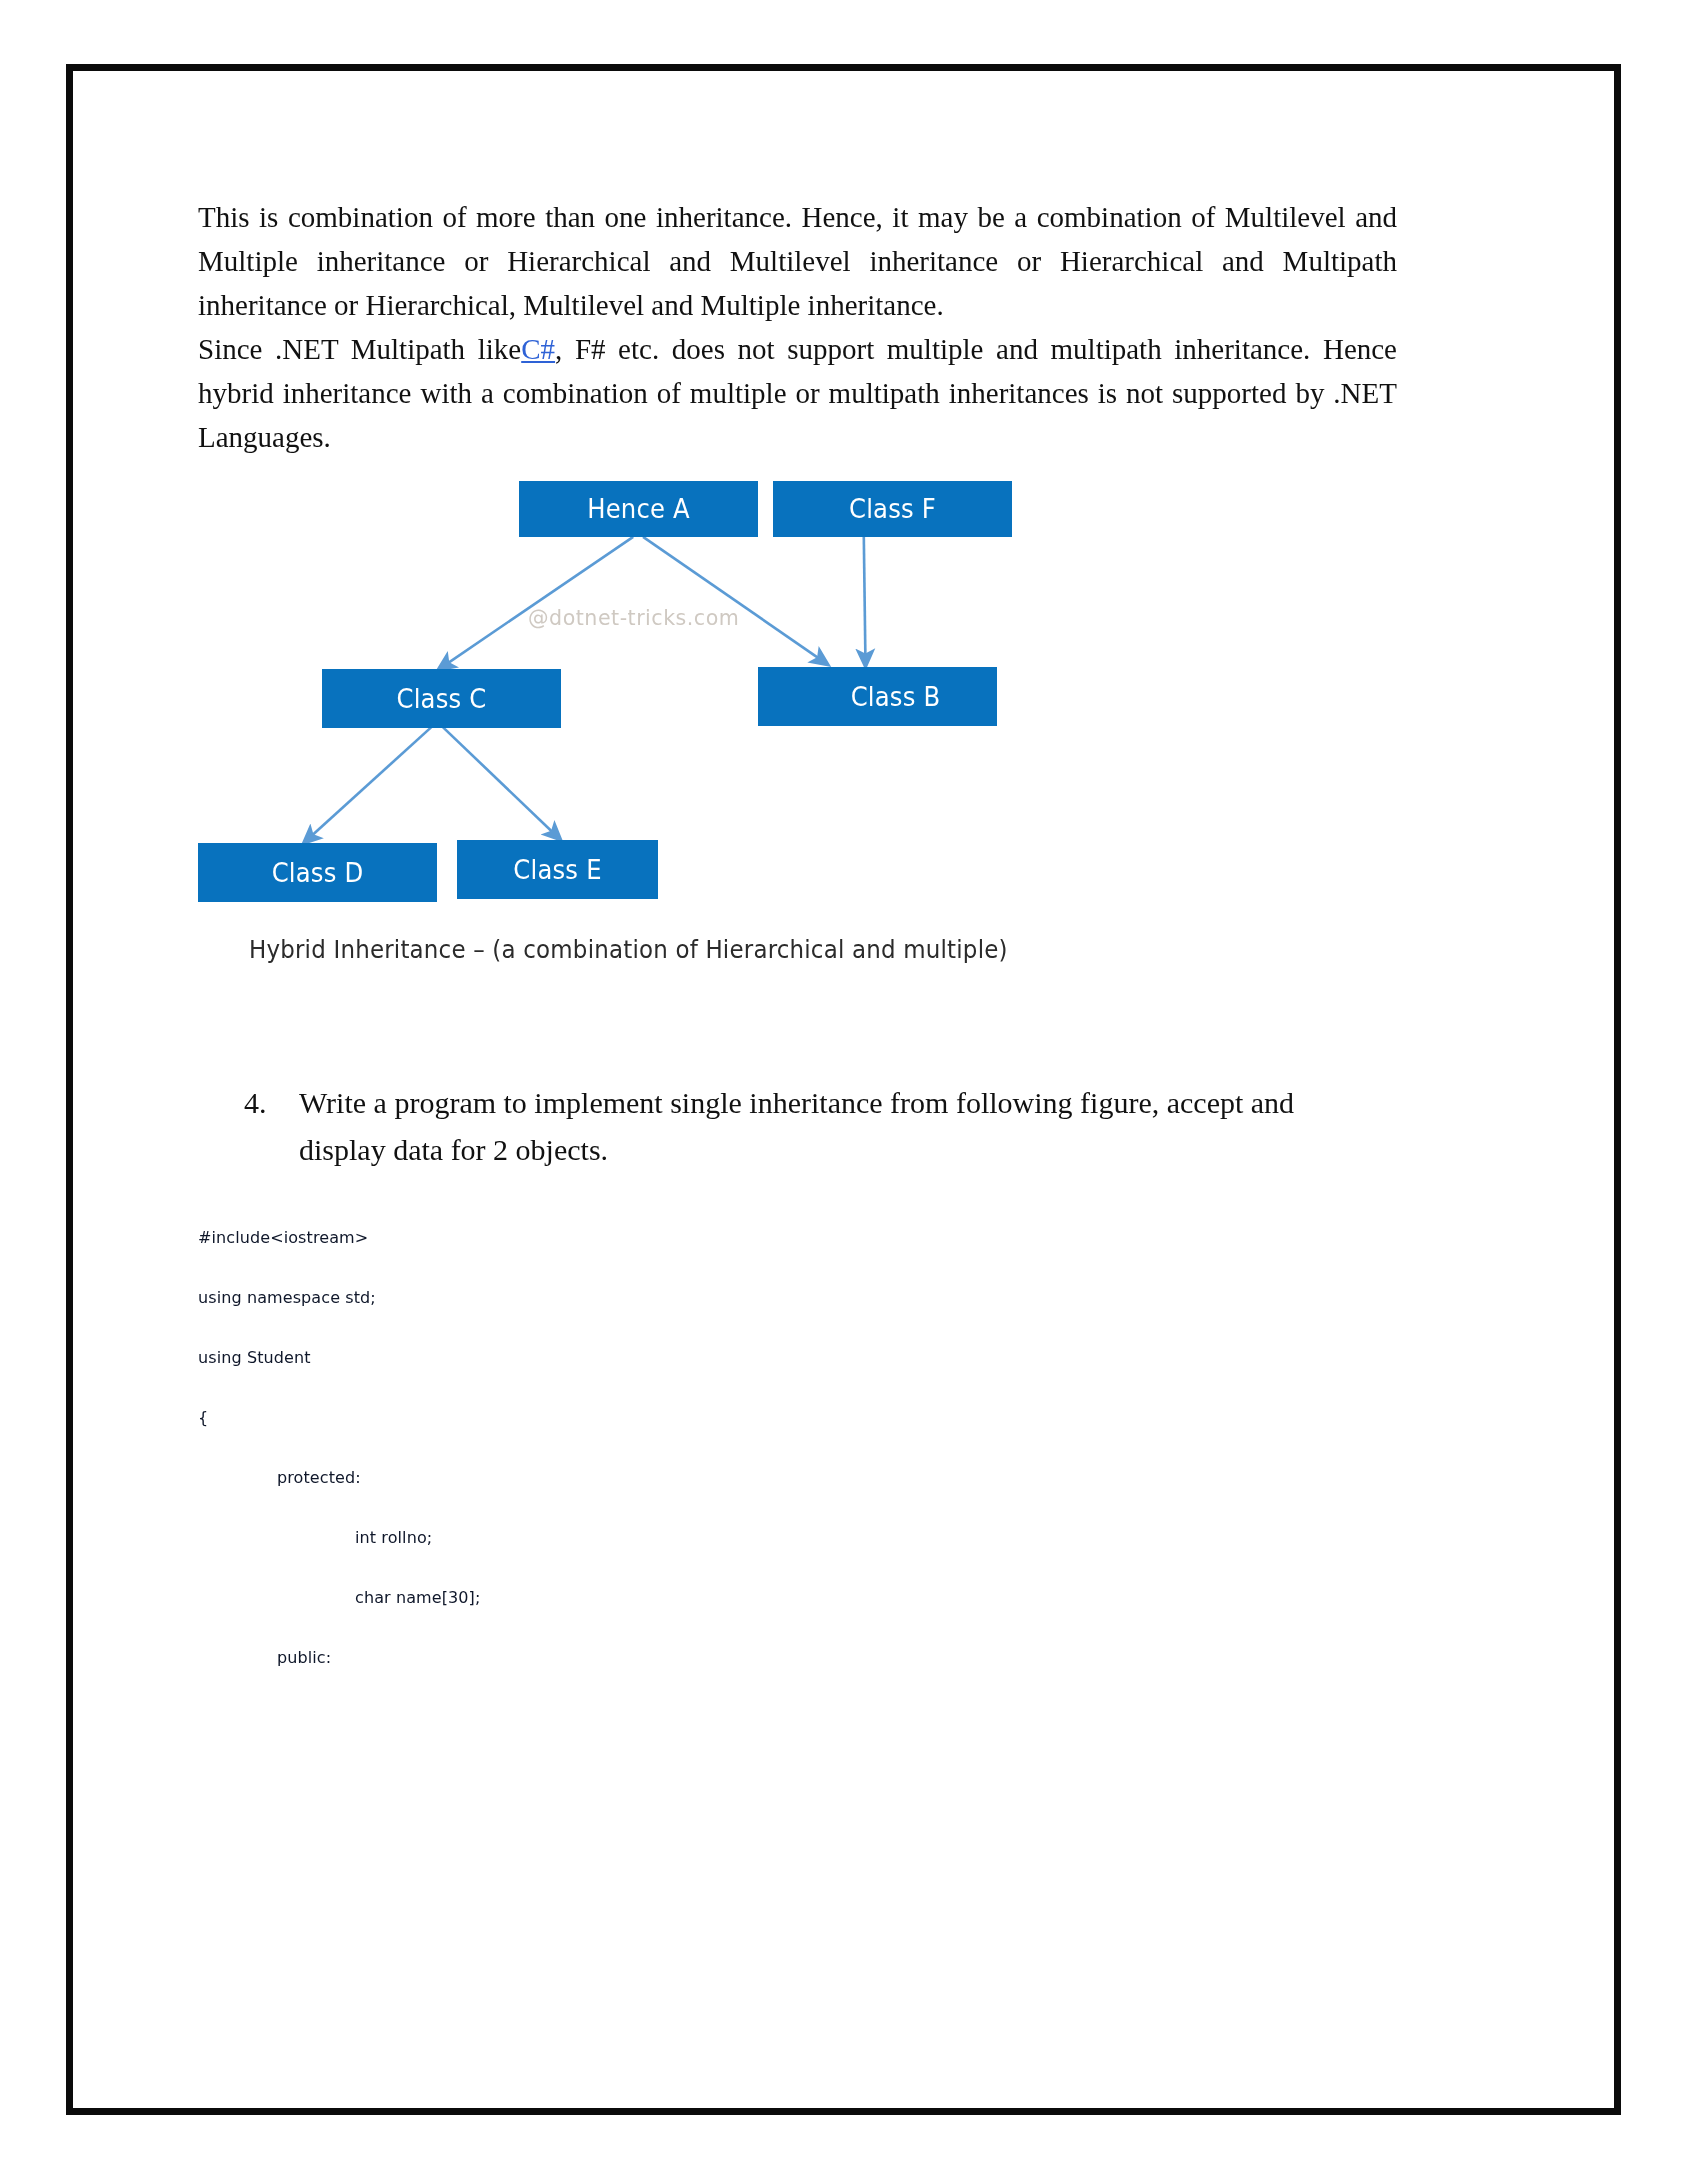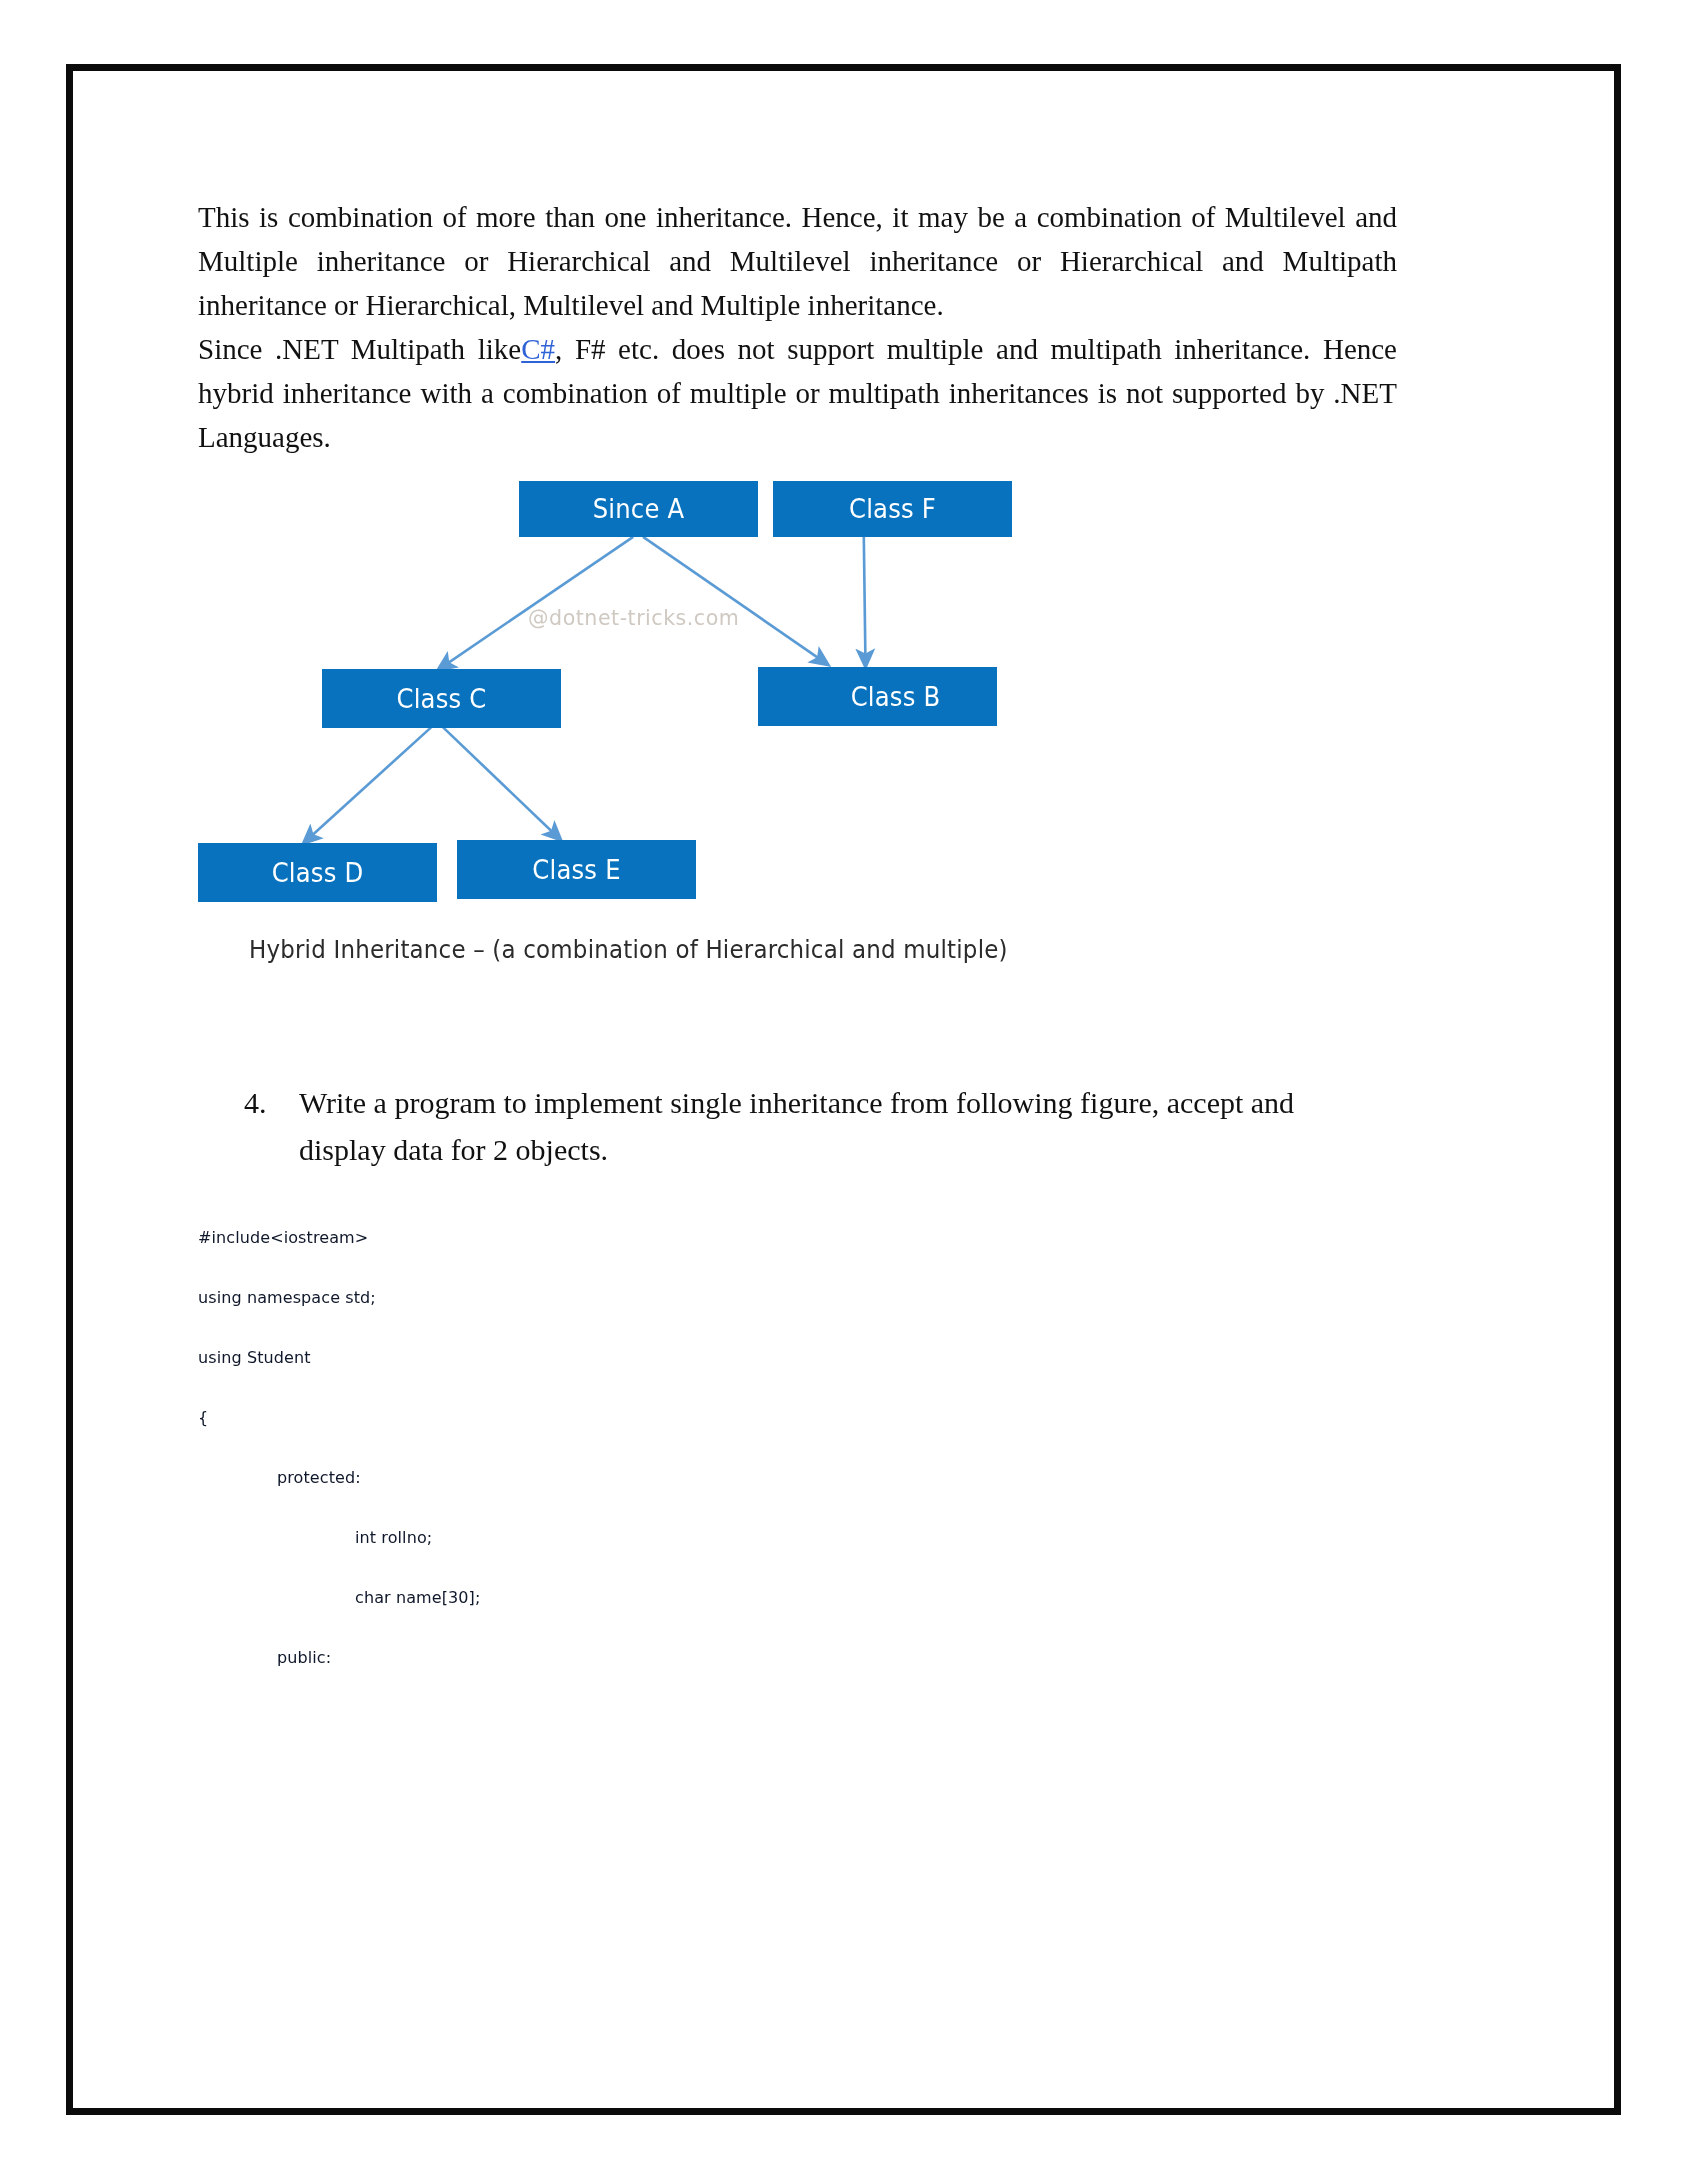--- a/index.html
+++ b/index.html
@@ -165,40 +165,40 @@
         <line x1="540" y1="80" x2="760" y2="232" stroke="#5b9bd5" stroke-width="3.2" marker-end="url(#arrowhead)"></line>
 
         <line x1="808" y1="80" x2="810" y2="232" stroke="#5b9bd5" stroke-width="3.2" marker-end="url(#arrowhead)"></line>
 
         <line x1="284" y1="310" x2="132" y2="448" stroke="#5b9bd5" stroke-width="3.2" marker-end="url(#arrowhead)"></line>
 
         <line x1="296" y1="310" x2="436" y2="444" stroke="#5b9bd5" stroke-width="3.2" marker-end="url(#arrowhead)"></line>
       </svg>
 
       <div class="cls-box" style="left:321px; top:10px; width:239px; height:56px;">
-        <span>Since A</span>
+        <span>Hence A</span>
       </div>
 
       <div class="cls-box" style="left:575px; top:10px; width:239px; height:56px;">
         <span>Class F</span>
       </div>
 
       <div class="cls-box" style="left:124px; top:198px; width:239px; height:59px;">
         <span>Class C</span>
       </div>
 
       <div class="cls-box" style="left:560px; top:196px; width:239px; height:59px;padding-left:36px;">
         <span>Class B</span>
       </div>
 
       <div class="cls-box" style="left:0px; top:372px; width:239px; height:59px;">
         <span>Class D</span>
       </div>
 
-      <div class="cls-box" style="left:259px; top:369px; width:239px; height:59px;">
+      <div class="cls-box" style="left:259px; top:369px; width:201px; height:59px;">
         <span>Class E</span>
       </div>
 
       <div class="watermark" style="left:330px; top:135px;">@dotnet-tricks.com</div>
 
       <div class="diagram-caption" style="left:51px; top:463px;">Hybrid Inheritance – (a combination of Hierarchical and multiple)</div>
     </div>
 
     <ul class="q-list">
       <li class="q-item">

